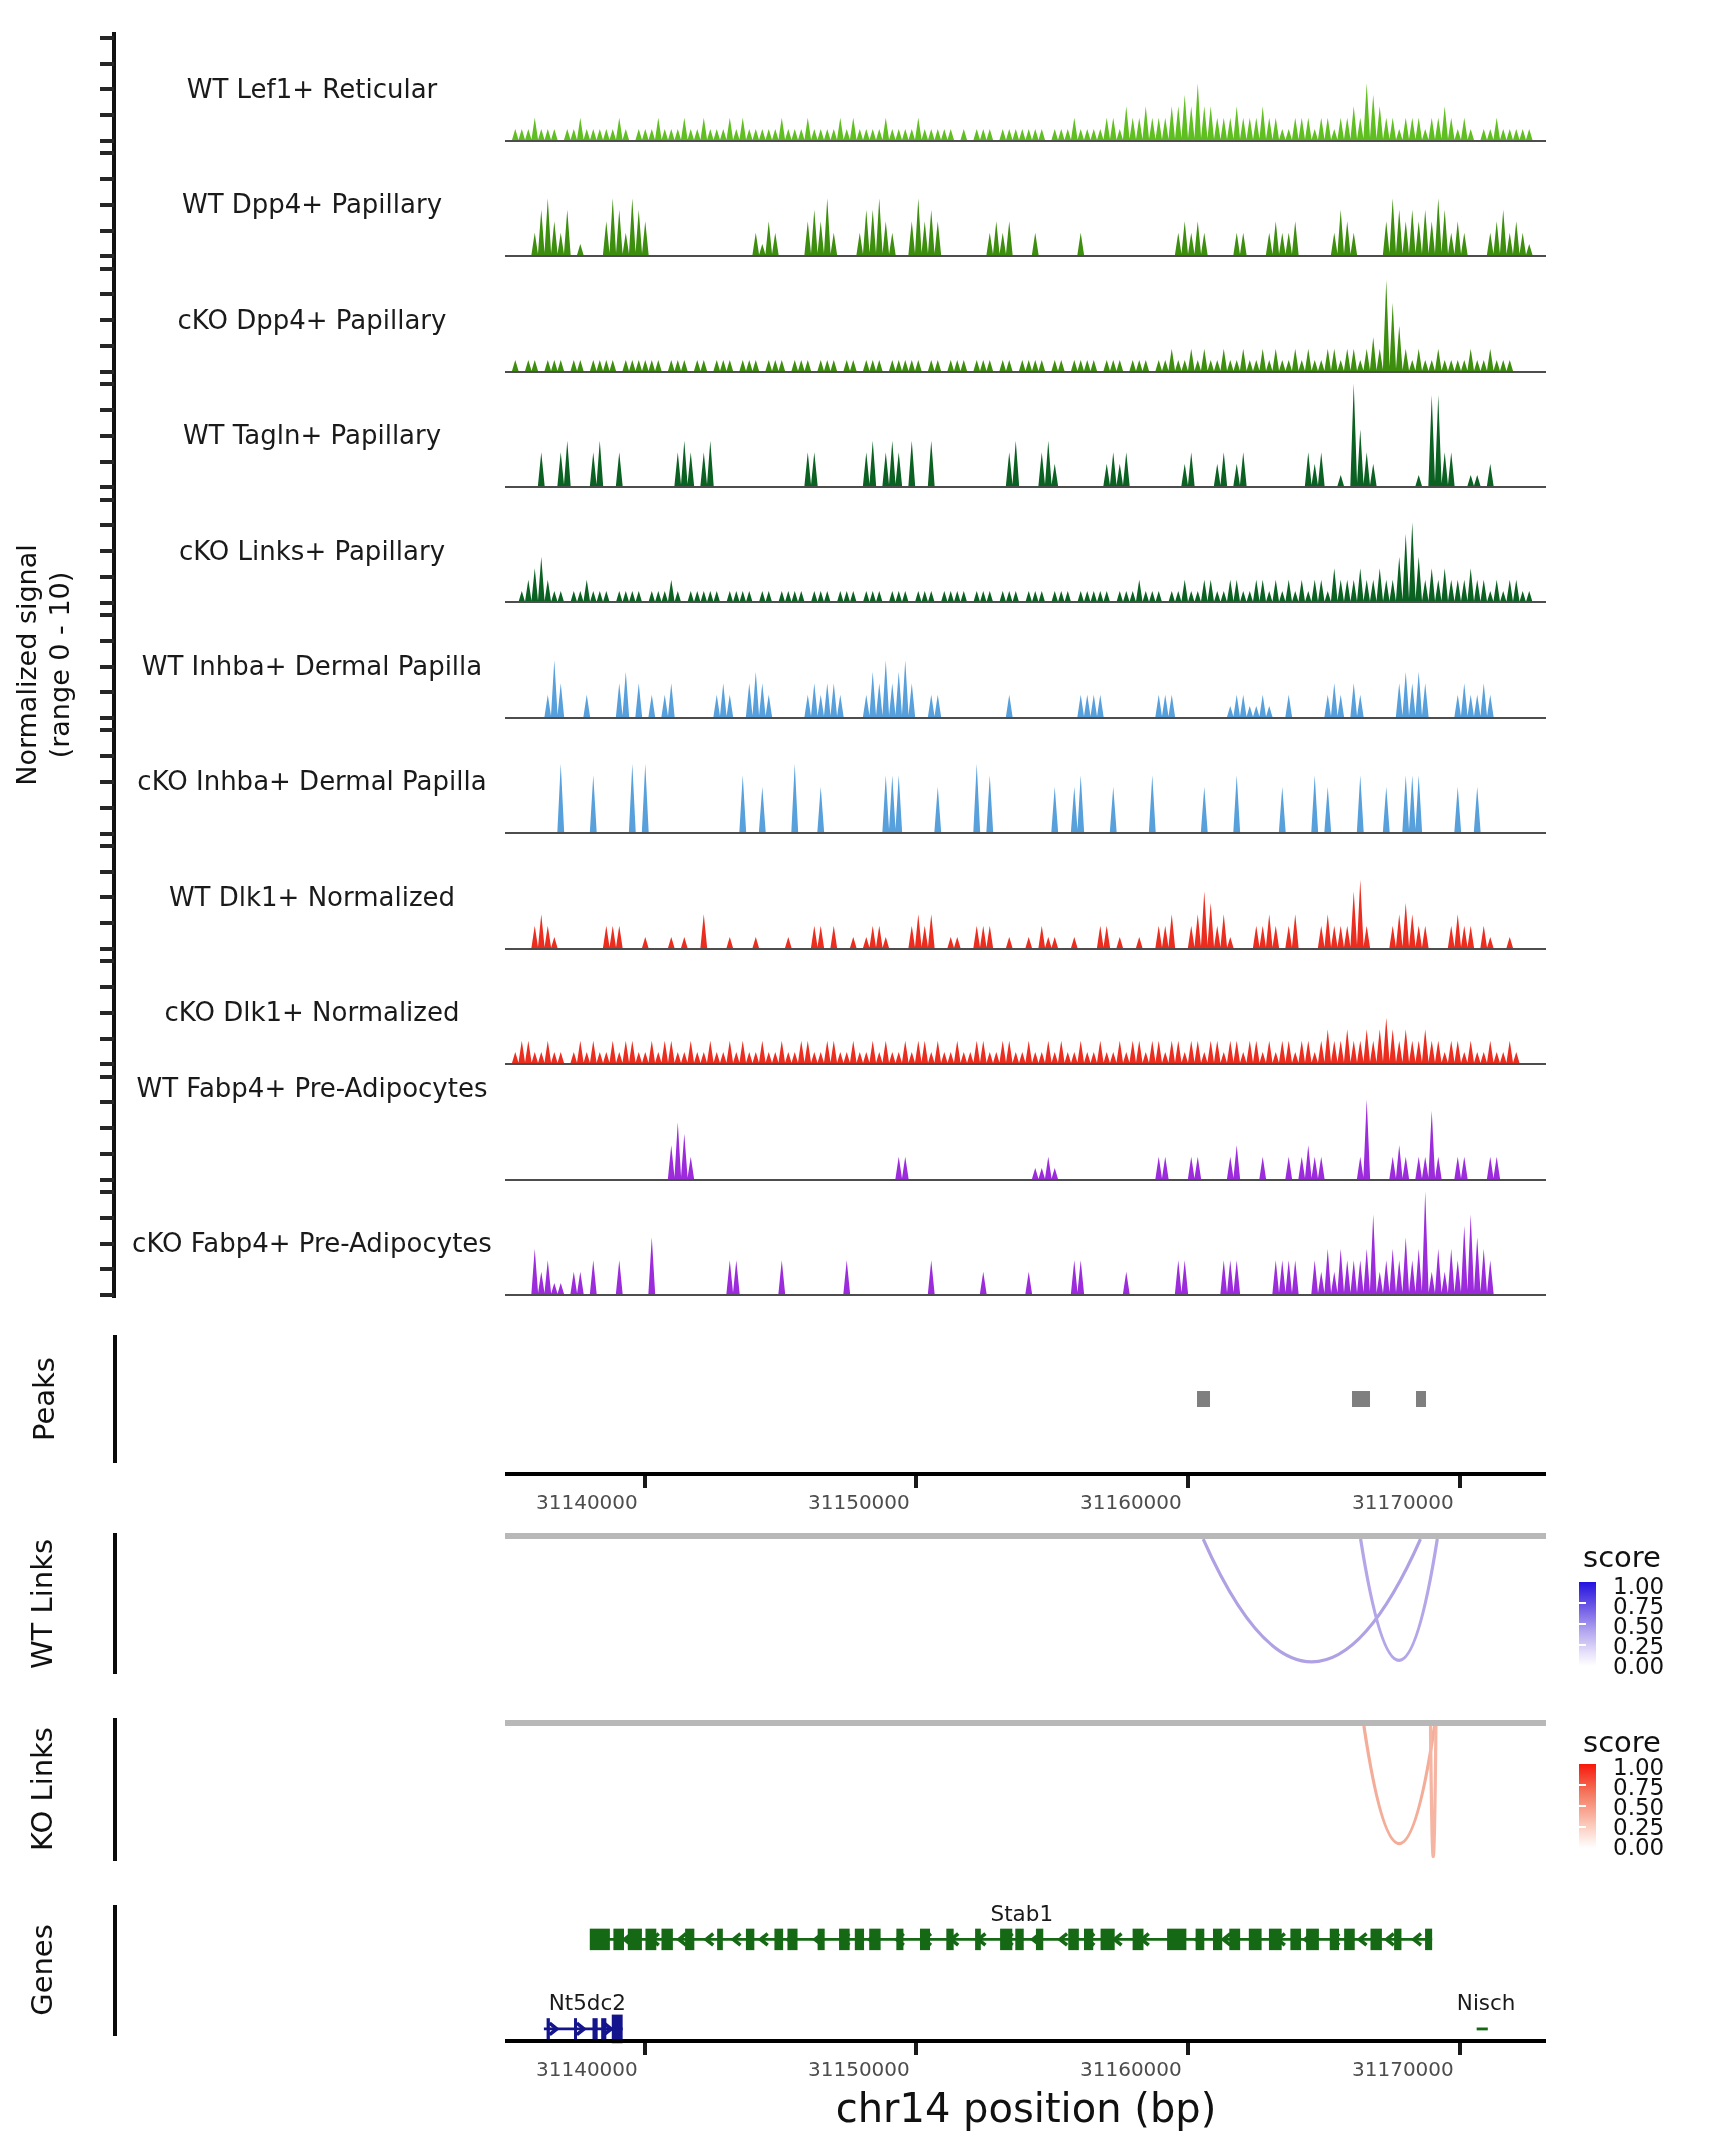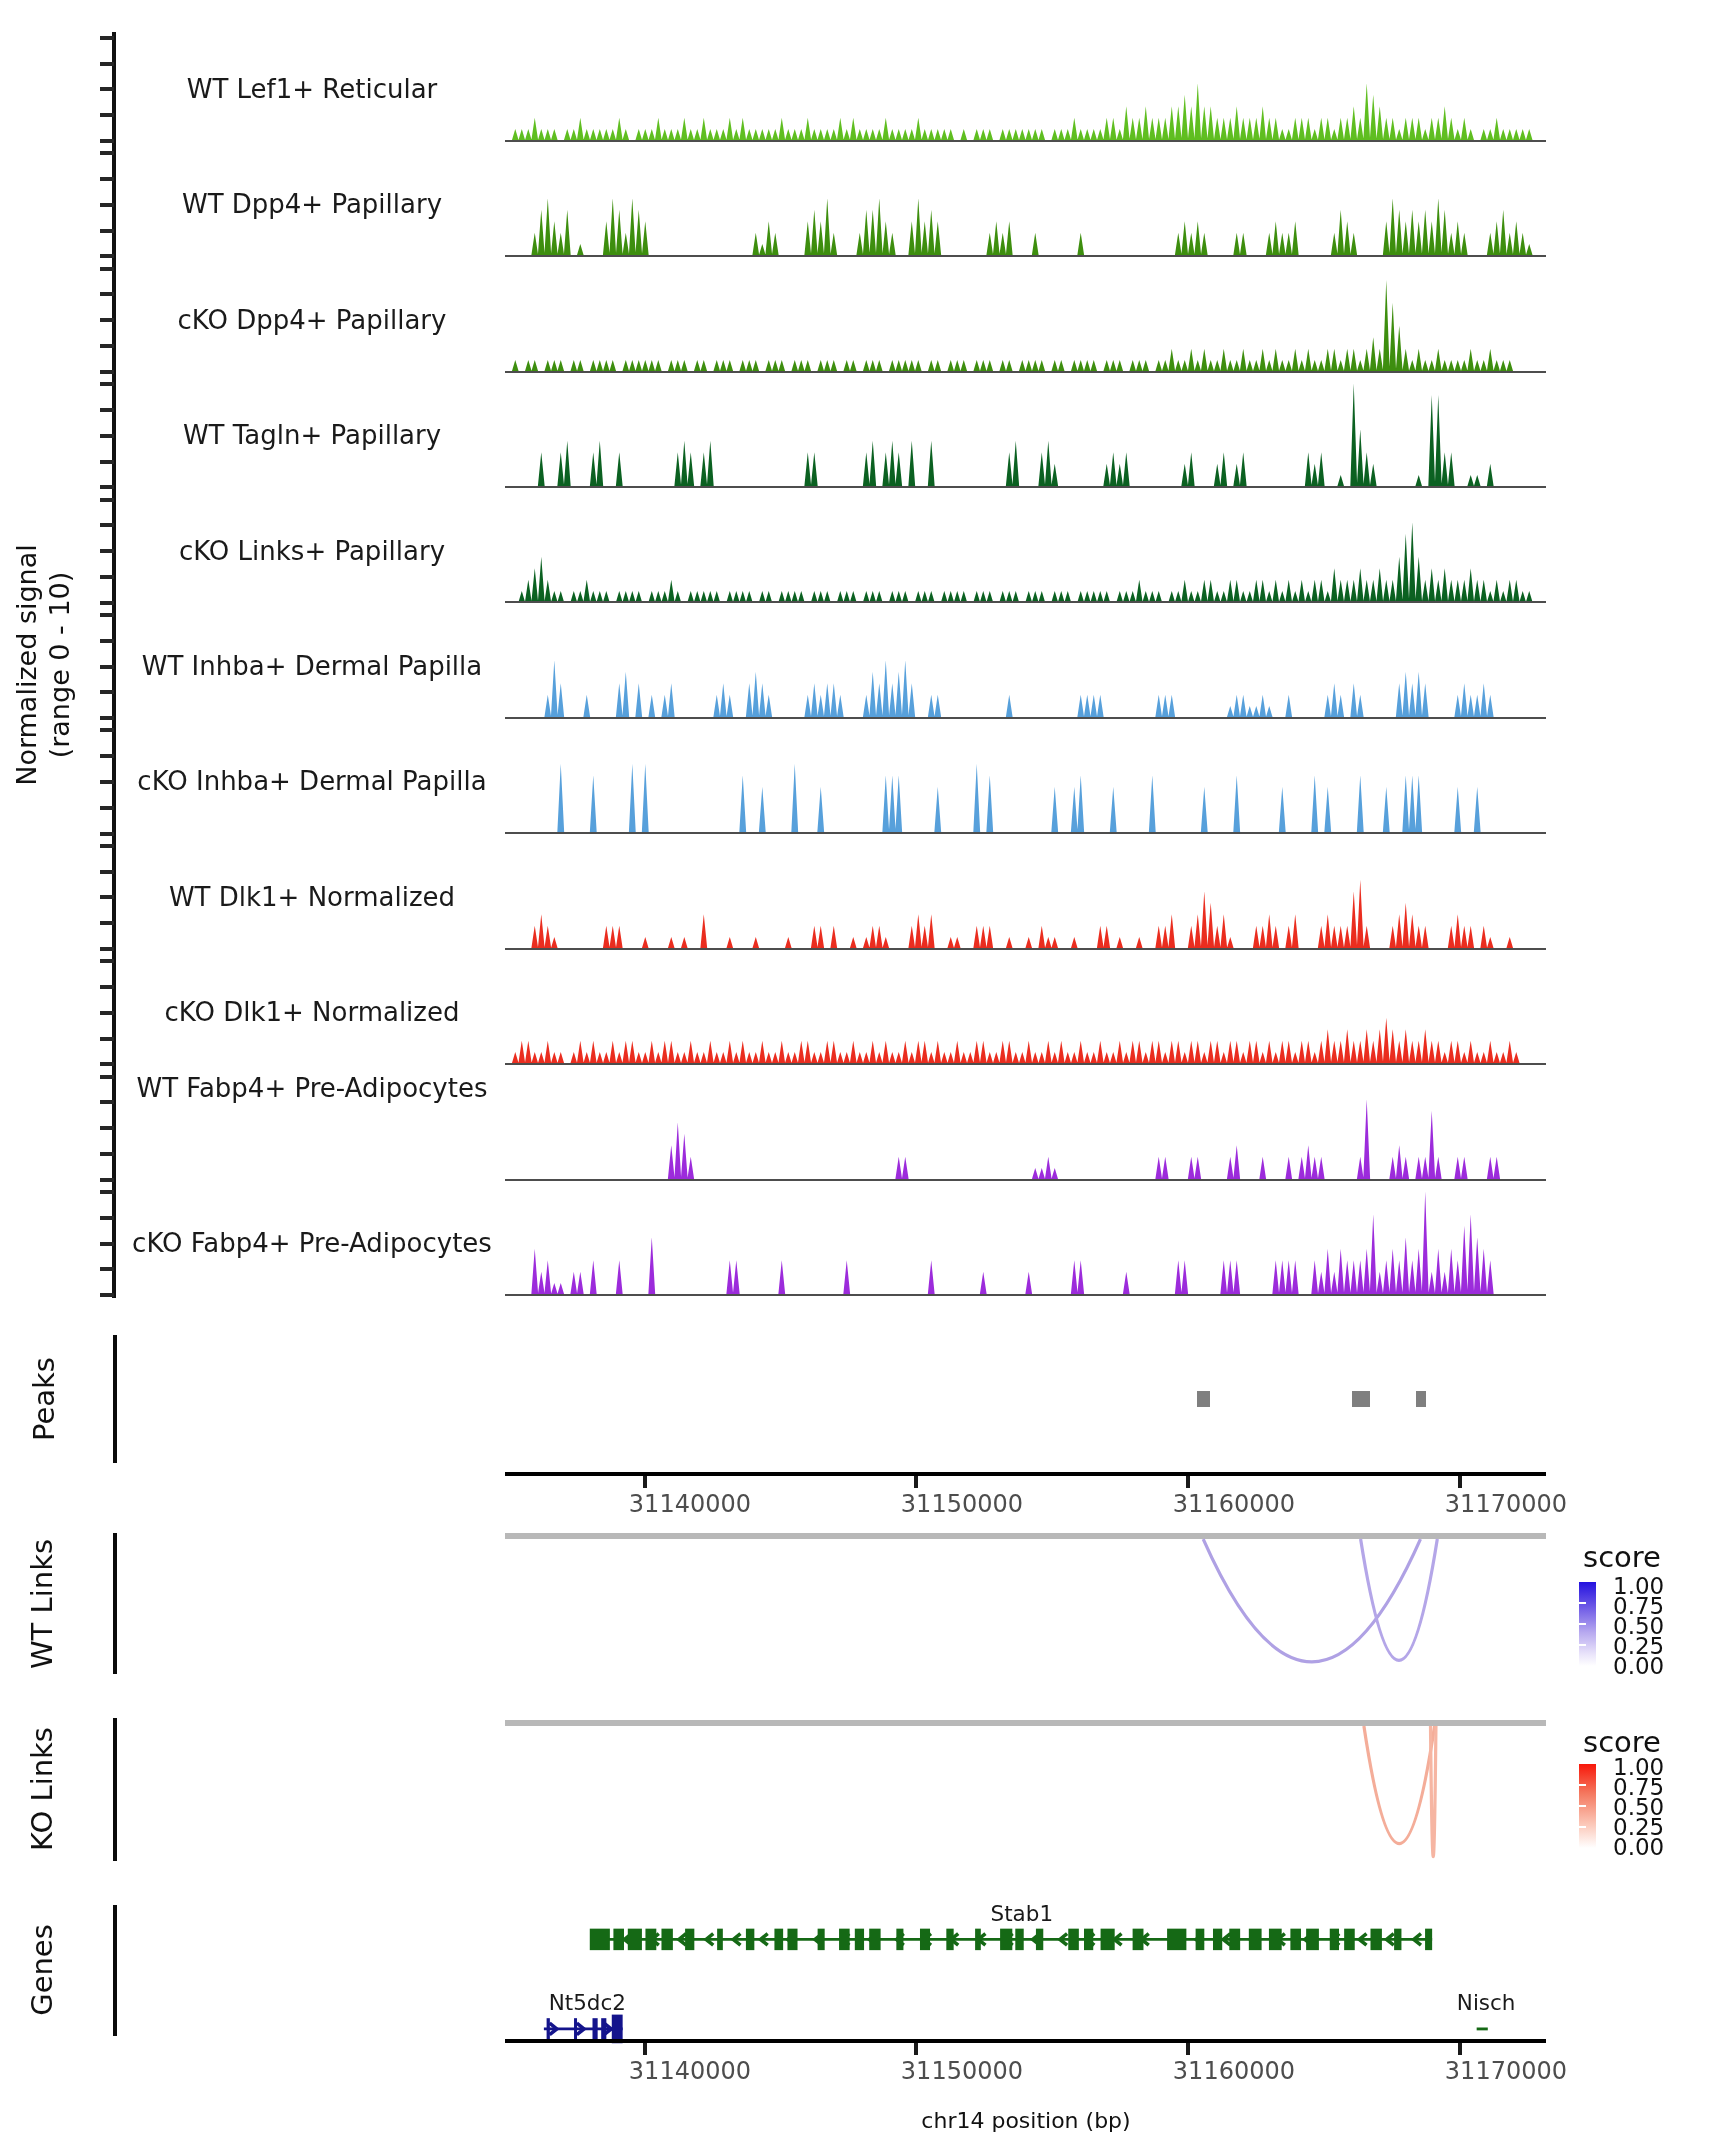--- a/index.html
+++ b/index.html
@@ -6,31 +6,31 @@
   #fig{position:relative;width:1721px;height:2151px;background:#fff;overflow:hidden;
        font-family:"DejaVu Sans","Liberation Sans",sans-serif;}
   .abs{position:absolute;}
   .vlabel{position:absolute;transform:translate(-50%,-50%) rotate(-90deg);white-space:nowrap;
           color:#111;}
   .track-label{position:absolute;width:502px;left:61px;text-align:center;font-size:26px;color:#1a1a1a;}
   .baseline{position:absolute;height:2.2px;background:#4d4d4d;}
   .ytick{position:absolute;width:13.6px;height:3.6px;background:#262626;}
   .axis-line{position:absolute;height:4.3px;background:#000;}
   .axis-tick{position:absolute;width:3.6px;height:11.5px;background:#1a1a1a;}
-  .axis-ticklabel{position:absolute;width:215px;text-align:right;font-size:24px;color:#4d4d4d;}
+  .axis-ticklabel{position:absolute;width:215px;text-align:left;font-size:20px;color:#4d4d4d;}
   .bracket{position:absolute;left:113px;width:3.6px;background:#0a0a0a;}
   .grayline{position:absolute;height:5.7px;background:#b8b8b8;}
   .peak-rect{position:absolute;}
   .legend-title{position:absolute;width:172px;text-align:center;font-size:29px;color:#111;}
   .legend-bar{position:absolute;width:17px;height:84px;}
   .legend-bar-blue{background:linear-gradient(180deg,#2412df 0%,#6e5ae6 30%,#b7a9ef 60%,#e8e2fa 85%,#ffffff 100%);}
   .legend-bar-red{background:linear-gradient(180deg,#f8170a 0%,#f4785f 35%,#fbc4b4 70%,#ffffff 100%);}
   .legend-label{position:absolute;left:1613px;font-size:23px;color:#111;line-height:20px;}
   .cbar-dash{position:absolute;width:6.5px;height:2.2px;background:#ffffff;}
-  .xlabel{position:absolute;width:574px;text-align:center;font-size:22px;color:#111;margin-top:23px;}
+  .xlabel{position:absolute;width:574px;text-align:center;font-size:40px;color:#111;}
   svg{position:absolute;overflow:visible;}
 </style>
 </head>
 <body>
 
 <div id="fig">
 
   <div class="abs" style="left:112px;top:32px;width:4.3px;height:1266px;background:#111;"></div>
 
   <div class="vlabel" style="left:43px;top:665px;font-size:27px;text-align:center;line-height:33px;">

